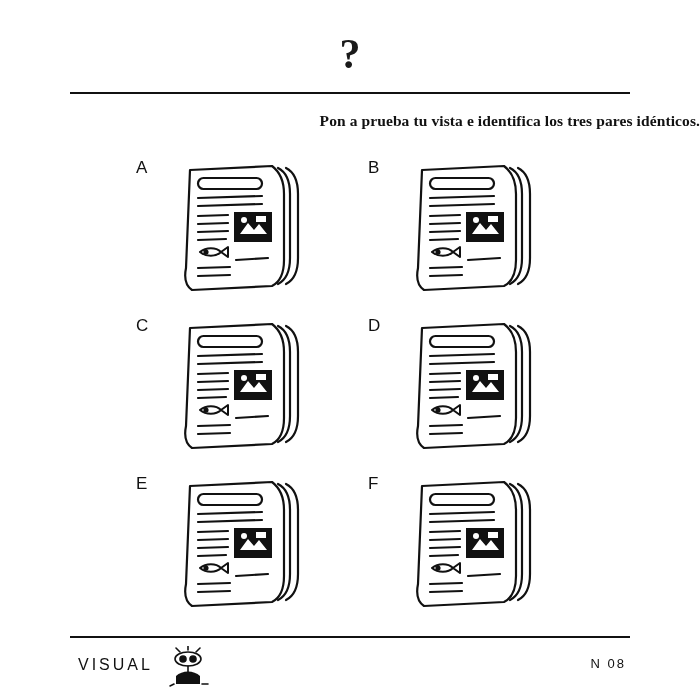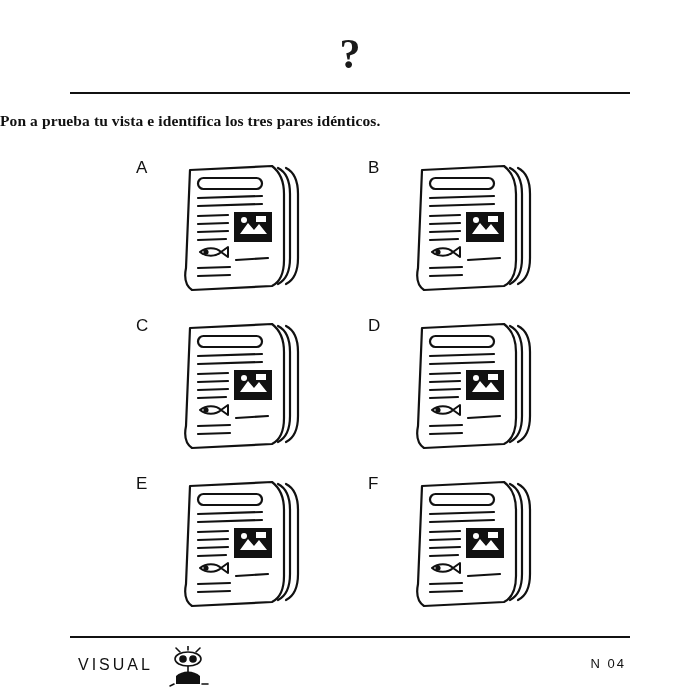--- a/index.html
+++ b/index.html
@@ -44,21 +44,21 @@
     width: 560px;
     height: 2px;
     background: #111111;
   }
   
   .instruction {
     position: absolute;
     left: 0;
     top: 112px;
     width: 700px;
-    text-align: left;
+    text-align: right;
     font-family: "Liberation Serif", serif;
     font-size: 15.5px;
     font-weight: 700;
     letter-spacing: 0.1px;
     color: #111111;
   }
   
   .grid {
     position: absolute;
     left: 110px;
@@ -331,16 +331,16 @@
           <path d="M14 6 l-4 -4 M22 4 l0 -4 M30 6 l4 -4" fill="none"></path>
           <ellipse cx="22" cy="13" rx="13" ry="7" fill="#fff"></ellipse>
           <circle cx="17" cy="13" r="3" fill="#111"></circle>
           <circle cx="27" cy="13" r="3" fill="#111"></circle>
           <path d="M22 20 l0 8" fill="none"></path>
           <path d="M10 30 c6 -6 18 -6 24 0 l0 8 l-24 0 z" fill="#111" stroke="none"></path>
           <path d="M8 38 l-4 2 M36 38 l6 0" fill="none"></path>
         </g>
       </svg>
     </div>
-    <div class="footer-right">N 04</div>
+    <div class="footer-right">N 08</div>
   </div>
 
 </div>
 
 </body></html>

